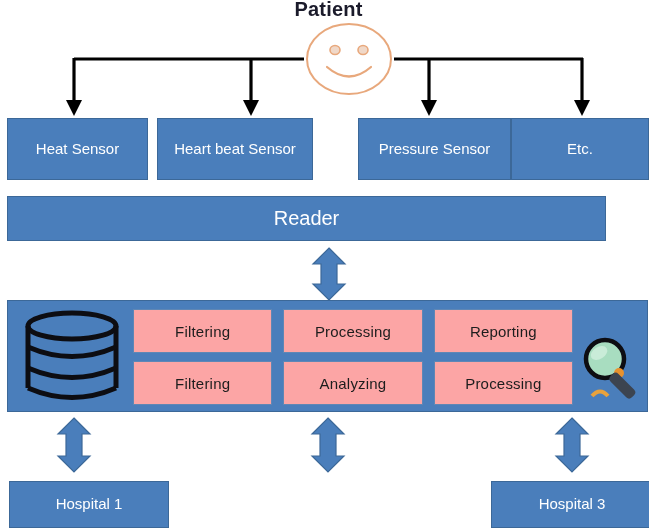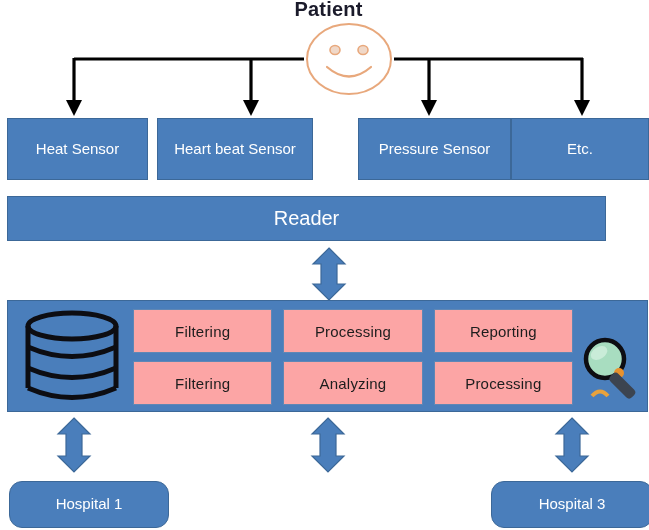--- a/index.html
+++ b/index.html
@@ -71,21 +71,20 @@
   .bluebox.sensor { height: 62px; top: 118px; }
   .bluebox.reader {
     left: 3px; top: 196px;
     width: 599px; height: 45px;
     font-size: 20px;
   }
   .bluebox.hospital {
     top: 481px;
     height: 47px;
     font-size: 15px;
-    border-radius: 13px;
   }
 
   
   .panel {
     position: absolute;
     left: 3px;
     top: 300px;
     width: 641px;
     height: 112px;
     background: #4a7ebb;

